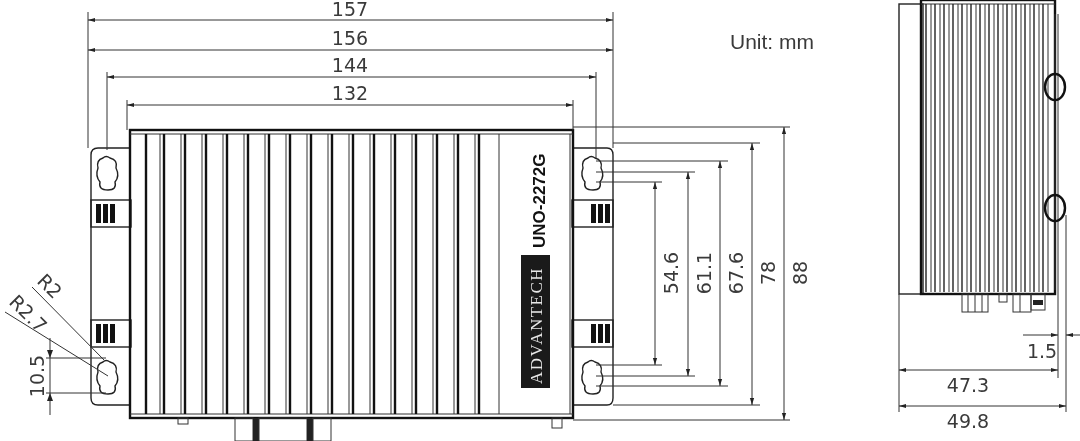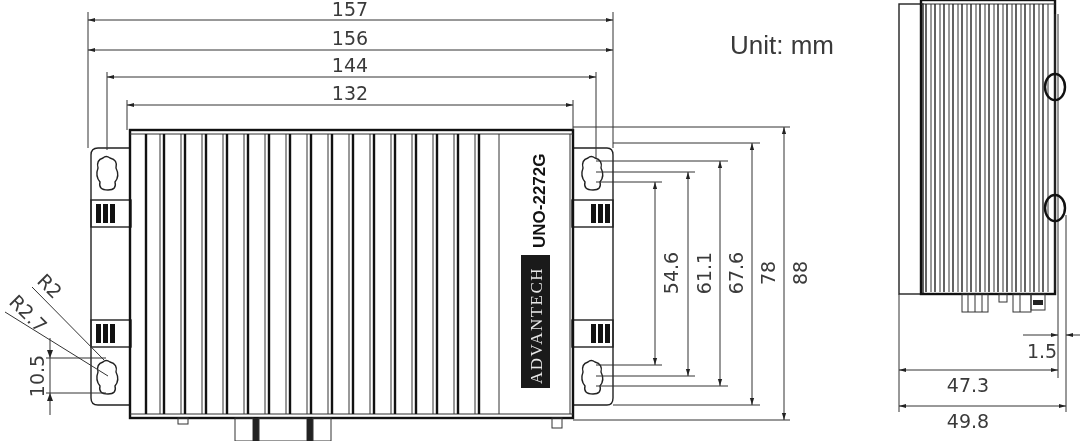--- a/index.html
+++ b/index.html
@@ -1,21 +1,21 @@
 <!DOCTYPE html>
 <html><head>
 <meta charset="utf-8">
 <style>
   html, body { margin:0; padding:0; background:#ffffff; }
   body { width:1080px; height:441px; overflow:hidden; position:relative;
          font-family:"Liberation Sans", sans-serif; }
   svg { position:absolute; left:0; top:0; }
   .dimtxt { font-family:"DejaVu Sans", sans-serif; font-size:19px; fill:#3a3a3a; }
   .unit { position:absolute; left:730px; top:30px; font-family:"Liberation Sans", sans-serif;
-          font-size:26px; color:#3a3a3a; }
+          font-size:21px; color:#3a3a3a; }
   .ln { stroke:#222; stroke-width:1.4; fill:none; }
   .thin { stroke:#333; stroke-width:1; fill:none; }
   .thick { stroke:#111; stroke-width:2.4; fill:none; }
 </style>
 </head>
 <body>
 
 <div class="unit">Unit: mm</div>
 
 <svg width="1080" height="441" viewBox="0 0 1080 441">

